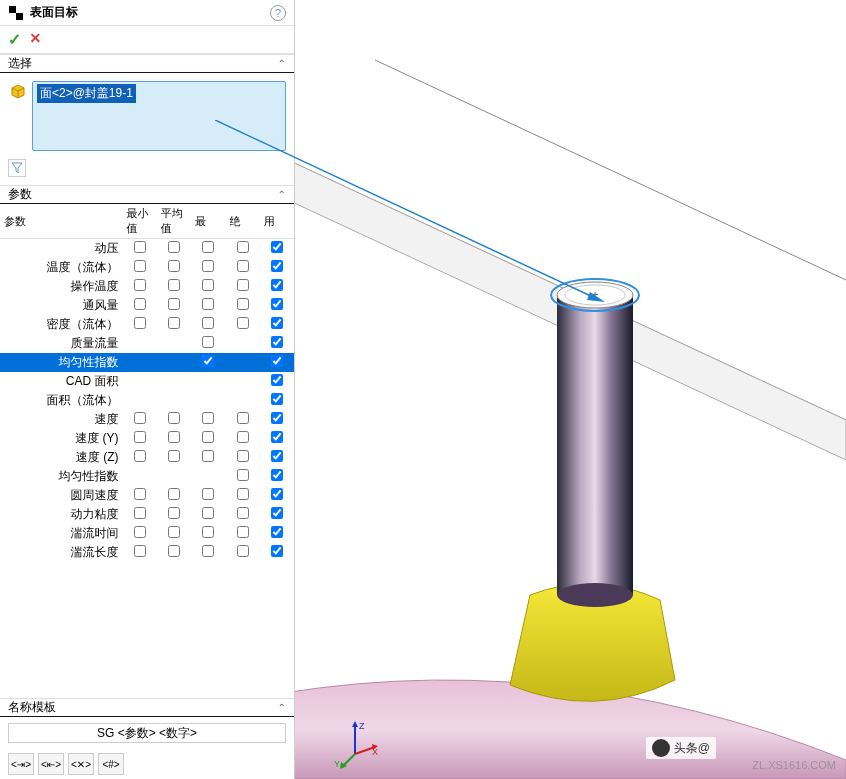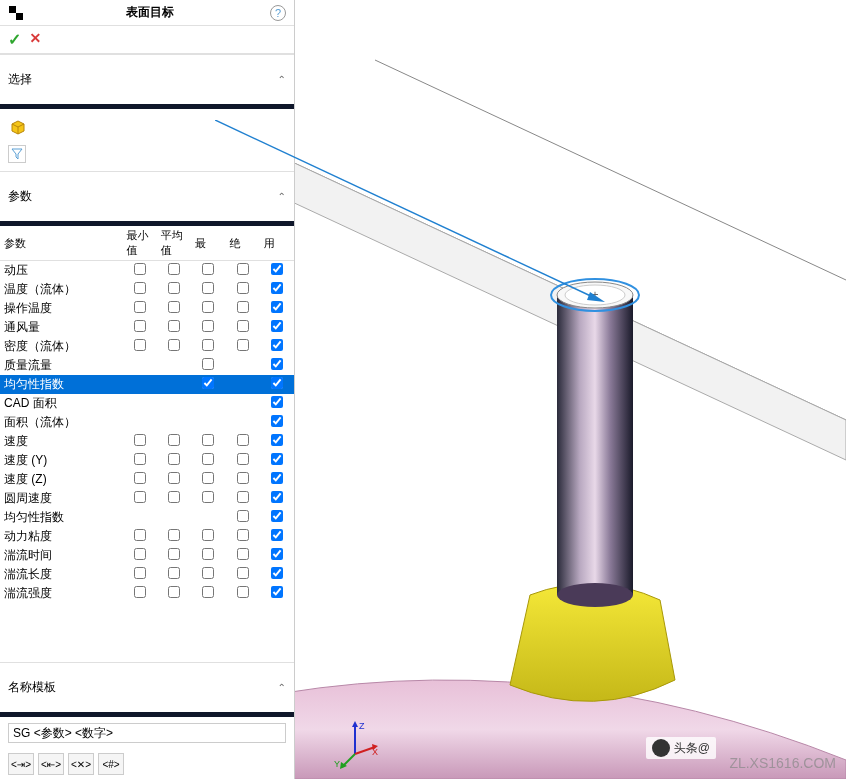--- a/index.html
+++ b/index.html
@@ -2,64 +2,64 @@
 <html><head>
   <meta charset="utf-8">
   <style>
     * { box-sizing: border-box; margin: 0; padding: 0; }
     body { font-family: "Microsoft YaHei", sans-serif; font-size: 12px; background: #fff; width: 846px; height: 779px; position: relative; overflow: hidden; }
     
     .panel { width: 295px; height: 779px; border-right: 1px solid #ccc; display: flex; flex-direction: column; }
     
     .panel-header { display: flex; align-items: center; padding: 4px 8px; border-bottom: 1px solid #e0e0e0; }
     .panel-header .flag-icon { width: 16px; height: 16px; margin-right: 6px; display: inline-flex; align-items: center; justify-content: center; }
-    .panel-header .title { flex: 1; font-weight: bold; text-align: center; }
+    .panel-header .title { flex: 1; font-weight: bold; }
     .panel-header .help-icon { width: 16px; height: 16px; border: 1px solid #999; border-radius: 50%; color: #5a9fd4; display: flex; align-items: center; justify-content: center; font-size: 11px; cursor: pointer; }
     
     .action-bar { padding: 4px 8px; display: flex; gap: 8px; border-bottom: 1px solid #e0e0e0; }
     .action-bar .ok-icon { color: #2ea62e; font-size: 16px; font-weight: bold; cursor: pointer; }
     .action-bar .cancel-icon { color: #d93a3a; font-size: 14px; font-weight: bold; cursor: pointer; }
     
-    .section-header { background: #fff; padding: 16px 8px; display: flex; align-items: center; border-top: 1px solid #e0e0e0; border-bottom: 5px solid #0f172a; cursor: pointer; }
+    .section-header { background: #fff; padding: 0 8px; display: flex; align-items: center; border-top: 1px solid #e0e0e0; border-bottom: 1px solid #0f172a; cursor: pointer; }
     .section-header .label { flex: 1; }
     .section-header .chevron { font-size: 10px; color: #666; }
     
     .selection-body { padding: 8px; display: flex; gap: 4px; }
     .cube-icon { width: 20px; height: 20px; display: flex; align-items: center; justify-content: center; color: #d4a017; font-size: 14px; }
     .selection-box { flex: 1; height: 70px; background: #d6ecf9; border: 1px solid #5a9fd4; border-radius: 2px; padding: 2px 4px; color: #333; }
     .selection-item { background: #1060b8; color: #fff; padding: 1px 3px; display: inline-block; }
     
     .filter-row { padding: 0 8px 8px; }
     .filter-icon { width: 18px; height: 18px; border: 1px solid #ccc; display: flex; align-items: center; justify-content: center; cursor: pointer; color: #5a9fd4; font-size: 11px; }
     
     .params-body { flex: 1; overflow-y: auto; position: relative; }
     .params-scroll { overflow-y: scroll; height: 430px; }
     
     .params-table { width: 100%; border-collapse: collapse; }
     .params-table th { text-align: left; padding: 2px 4px; font-weight: normal; font-size: 11px; border-bottom: 1px solid #e0e0e0; }
     .params-table td { padding: 1px 4px; font-size: 12px; }
     .params-table tr.selected { background: #0070d8; color: #fff; }
     .params-table input[type=checkbox] { width: 12px; height: 12px; }
-    .col-name { width: 100px; }
+    .col-name { width: 100px; text-align: right; }
     .col-check { width: 28px; text-align: center; }
     
     .name-template { padding: 6px 8px; }
-    .name-template input { width: 100%; border: 1px solid #ccc; padding: 2px 4px; font-size: 12px; }
+    .name-template input { width: 100%; border: 1px solid #ccc; padding: 2px 20px; font-size: 12px; text-align: center; }
     
     .toolbar-icons { display: flex; gap: 4px; padding: 4px 8px; }
     .toolbar-btn { width: 26px; height: 22px; border: 1px solid #ccc; background: #f5f5f5; display: flex; align-items: center; justify-content: center; font-size: 10px; cursor: pointer; }
     
     .viewport { position: absolute; left: 295px; top: 0; width: 551px; height: 779px; background: #fff; overflow: hidden; }
     .viewport svg { width: 100%; height: 100%; }
     
     .arrow-line { position: absolute; left: 215px; top: 120px; width: 390px; height: 190px; pointer-events: none; z-index: 10; }
     
     .axis-gizmo { position: absolute; bottom: 10px; left: 330px; width: 50px; height: 50px; z-index: 5; }
     
-    .watermark { position: absolute; right: 10px; bottom: 8px; font-size: 14px; color: #888; opacity: 0.7; }
+    .watermark { position: absolute; right: 10px; bottom: 8px; font-size: 11px; color: #888; opacity: 0.7; }
     .author-badge { position: absolute; right: 130px; bottom: 20px; font-size: 12px; color: #333; background: rgba(255,255,255,0.8); padding: 2px 6px; border-radius: 2px; display: flex; align-items: center; gap: 4px; }
     .author-avatar { width: 18px; height: 18px; border-radius: 50%; background: #333; }
     
     ::-webkit-scrollbar { width: 16px; }
     ::-webkit-scrollbar-track { background: #f0f0f0; }
     ::-webkit-scrollbar-thumb { background: #c0c0c0; border: 1px solid #a0a0a0; }
     ::-webkit-scrollbar-button { background: #e0e0e0; border: 1px solid #a0a0a0; height: 16px; }
   </style>
 </head>
 <body>
@@ -86,20 +86,23 @@
     <span class="label">选择</span>
     <span class="chevron">⌃</span>
   </div>
   <div class="selection-body">
     <span class="cube-icon">
       <svg width="18" height="18" viewBox="0 0 18 18">
           <path d="M3 6 L9 3 L15 6 L15 13 L9 16 L3 13 Z" fill="#f5c518" stroke="#b8860b"></path>
           <path d="M3 6 L9 9 L15 6 M9 9 L9 16" stroke="#b8860b" fill="none"></path>
         </svg>
     </span>
+    <div class="selection-box">
+      <span class="selection-item">面&lt;2&gt;@封盖19-1</span>
+    </div>
   </div>
   <div class="filter-row">
     <div class="filter-icon">
       <svg width="12" height="12" viewBox="0 0 12 12">
           <path d="M1 1 L11 1 L7 6 L7 11 L5 9 L5 6 Z" fill="none" stroke="#5a9fd4"></path>
         </svg>
     </div>
   </div>
 
   <div class="section-header">
@@ -210,61 +213,53 @@
             </tr>
             <tr>
               <td class="col-name">速度 (Z)</td>
               <td class="col-check"><input type="checkbox" style=""></td>
               <td class="col-check"><input type="checkbox" style=""></td>
               <td class="col-check"><input type="checkbox" style=""></td>
               <td class="col-check"><input type="checkbox" style=""></td>
               <td class="col-check"><input type="checkbox" checked="" style=""></td>
             </tr>
             <tr>
+              <td class="col-name">均匀性指数</td>
+              <td class="col-check"></td>
+              <td class="col-check"></td>
+              <td class="col-check"></td>
+              <td class="col-check"><input type="checkbox" style=""></td>
+              <td class="col-check"><input type="checkbox" checked="" style=""></td>
+            </tr>
+            <tr>
               <td class="col-name">圆周速度</td>
               <td class="col-check"><input type="checkbox" style=""></td>
               <td class="col-check"><input type="checkbox" style=""></td>
               <td class="col-check"><input type="checkbox" style=""></td>
               <td class="col-check"><input type="checkbox" style=""></td>
               <td class="col-check"><input type="checkbox" checked="" style=""></td>
             </tr>
             <tr>
-              <td class="col-name">均匀性指数</td>
-              <td class="col-check"></td>
-              <td class="col-check"></td>
-              <td class="col-check"></td>
-              <td class="col-check"><input type="checkbox" style=""></td>
-              <td class="col-check"><input type="checkbox" checked="" style=""></td>
-            </tr>
-            <tr>
               <td class="col-name">动力粘度</td>
               <td class="col-check"><input type="checkbox" style=""></td>
               <td class="col-check"><input type="checkbox" style=""></td>
               <td class="col-check"><input type="checkbox" style=""></td>
               <td class="col-check"><input type="checkbox" style=""></td>
               <td class="col-check"><input type="checkbox" checked="" style=""></td>
             </tr>
             <tr>
               <td class="col-name">湍流时间</td>
               <td class="col-check"><input type="checkbox" style=""></td>
               <td class="col-check"><input type="checkbox" style=""></td>
               <td class="col-check"><input type="checkbox" style=""></td>
               <td class="col-check"><input type="checkbox" style=""></td>
               <td class="col-check"><input type="checkbox" checked="" style=""></td>
             </tr>
             <tr>
               <td class="col-name">湍流长度</td>
-              <td class="col-check"><input type="checkbox" style=""></td>
-              <td class="col-check"><input type="checkbox" style=""></td>
-              <td class="col-check"><input type="checkbox" style=""></td>
-              <td class="col-check"><input type="checkbox" style=""></td>
-              <td class="col-check"><input type="checkbox" checked="" style=""></td>
-            </tr>
-            <tr>
-              <td class="col-name">湍流强度</td>
               <td class="col-check"><input type="checkbox" style=""></td>
               <td class="col-check"><input type="checkbox" style=""></td>
               <td class="col-check"><input type="checkbox" style=""></td>
               <td class="col-check"><input type="checkbox" style=""></td>
               <td class="col-check"><input type="checkbox" checked="" style=""></td>
             </tr>
           </tbody>
       </table>
     </div>
   </div>

